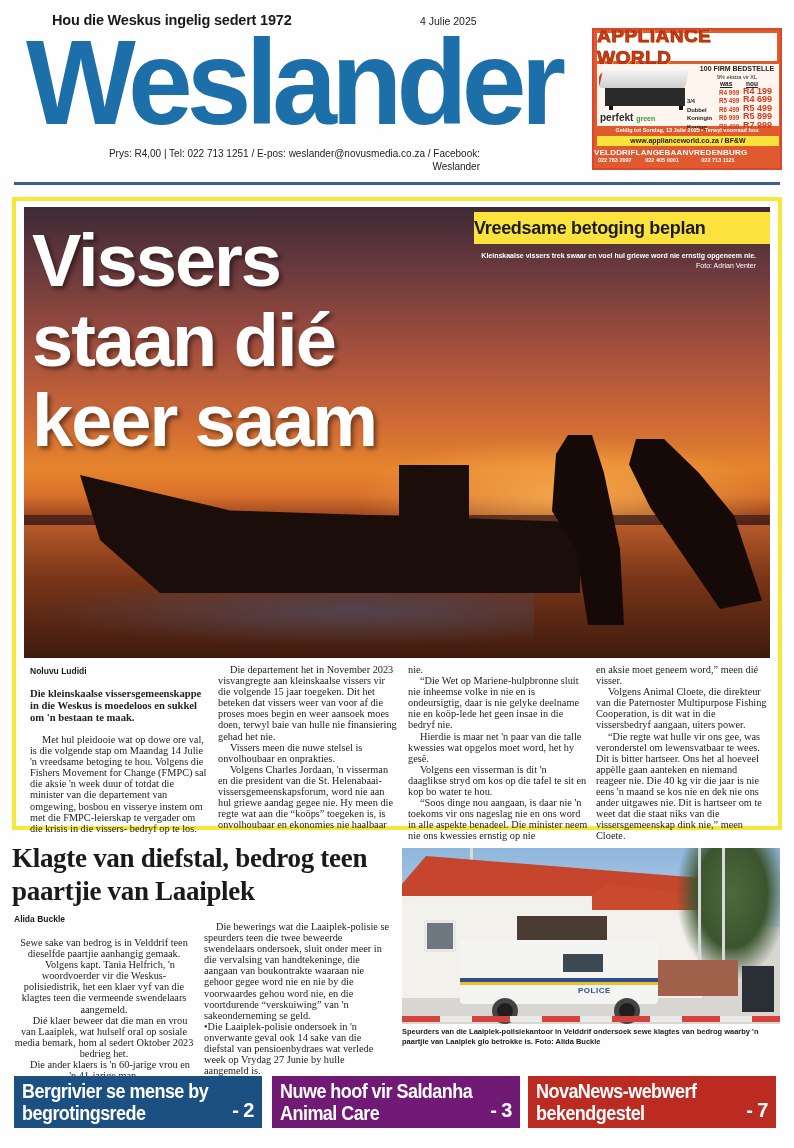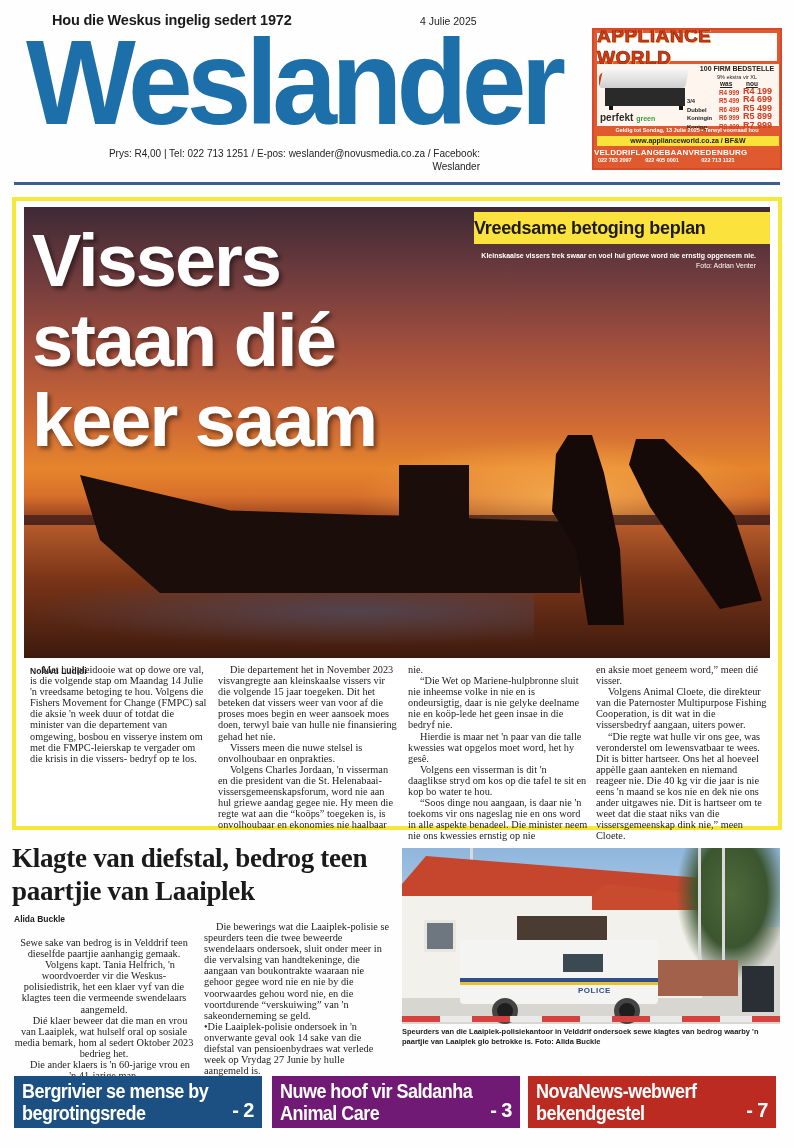--- a/index.html
+++ b/index.html
@@ -197,20 +197,21 @@
     </div>
     <div class="kicker">Vreedsame betoging beplan</div>
     <div class="photo-caption">
       <div>Kleinskaalse vissers trek swaar en voel hul griewe word nie ernstig opgeneem nie.</div>
       <div class="credit">Foto: Adrian Venter</div>
     </div>
   </div>
 
   <div class="byline">Noluvu Ludidi</div>
   <div class="col c1">
+    <p class="intro">Die kleinskaalse vissersgemeenskappe in die Weskus is moedeloos en sukkel om 'n bestaan te maak.</p>
     <p>Met hul pleidooie wat op dowe ore val, is die volgende stap om Maandag 14 Julie 'n vreedsame betoging te hou. Volgens die Fishers Movement for Change (FMPC) sal die aksie 'n week duur of totdat die minister van die departement van omgewing, bosbou en visserye instem om met die FMPC-leierskap te vergader om die krisis in die vissers- bedryf op te los.</p>
   </div>
   <div class="col c2">
     <p>Die departement het in November 2023 visvangregte aan kleinskaalse vissers vir die volgende 15 jaar toegeken. Dit het beteken dat vissers weer van voor af die proses moes begin en weer aansoek moes doen, terwyl baie van hulle nie finansiering gehad het nie.</p>
     <p>Vissers meen die nuwe stelsel is onvolhoubaar en onprakties.</p>
     <p>Volgens Charles Jordaan, 'n visserman en die president van die St. Helenabaai-vissersgemeenskapsforum, word nie aan hul griewe aandag gegee nie. Hy meen die regte wat aan die “koöps” toegeken is, is onvolhoubaar en ekonomies nie haalbaar</p>
   </div>
   <div class="col c3">
     <p class="noindent">nie.</p>
     <p>“Die Wet op Mariene-hulpbronne sluit nie inheemse volke in nie en is ondeursigtig, daar is nie gelyke deelname nie en koöp-lede het geen insae in die bedryf nie.</p>

